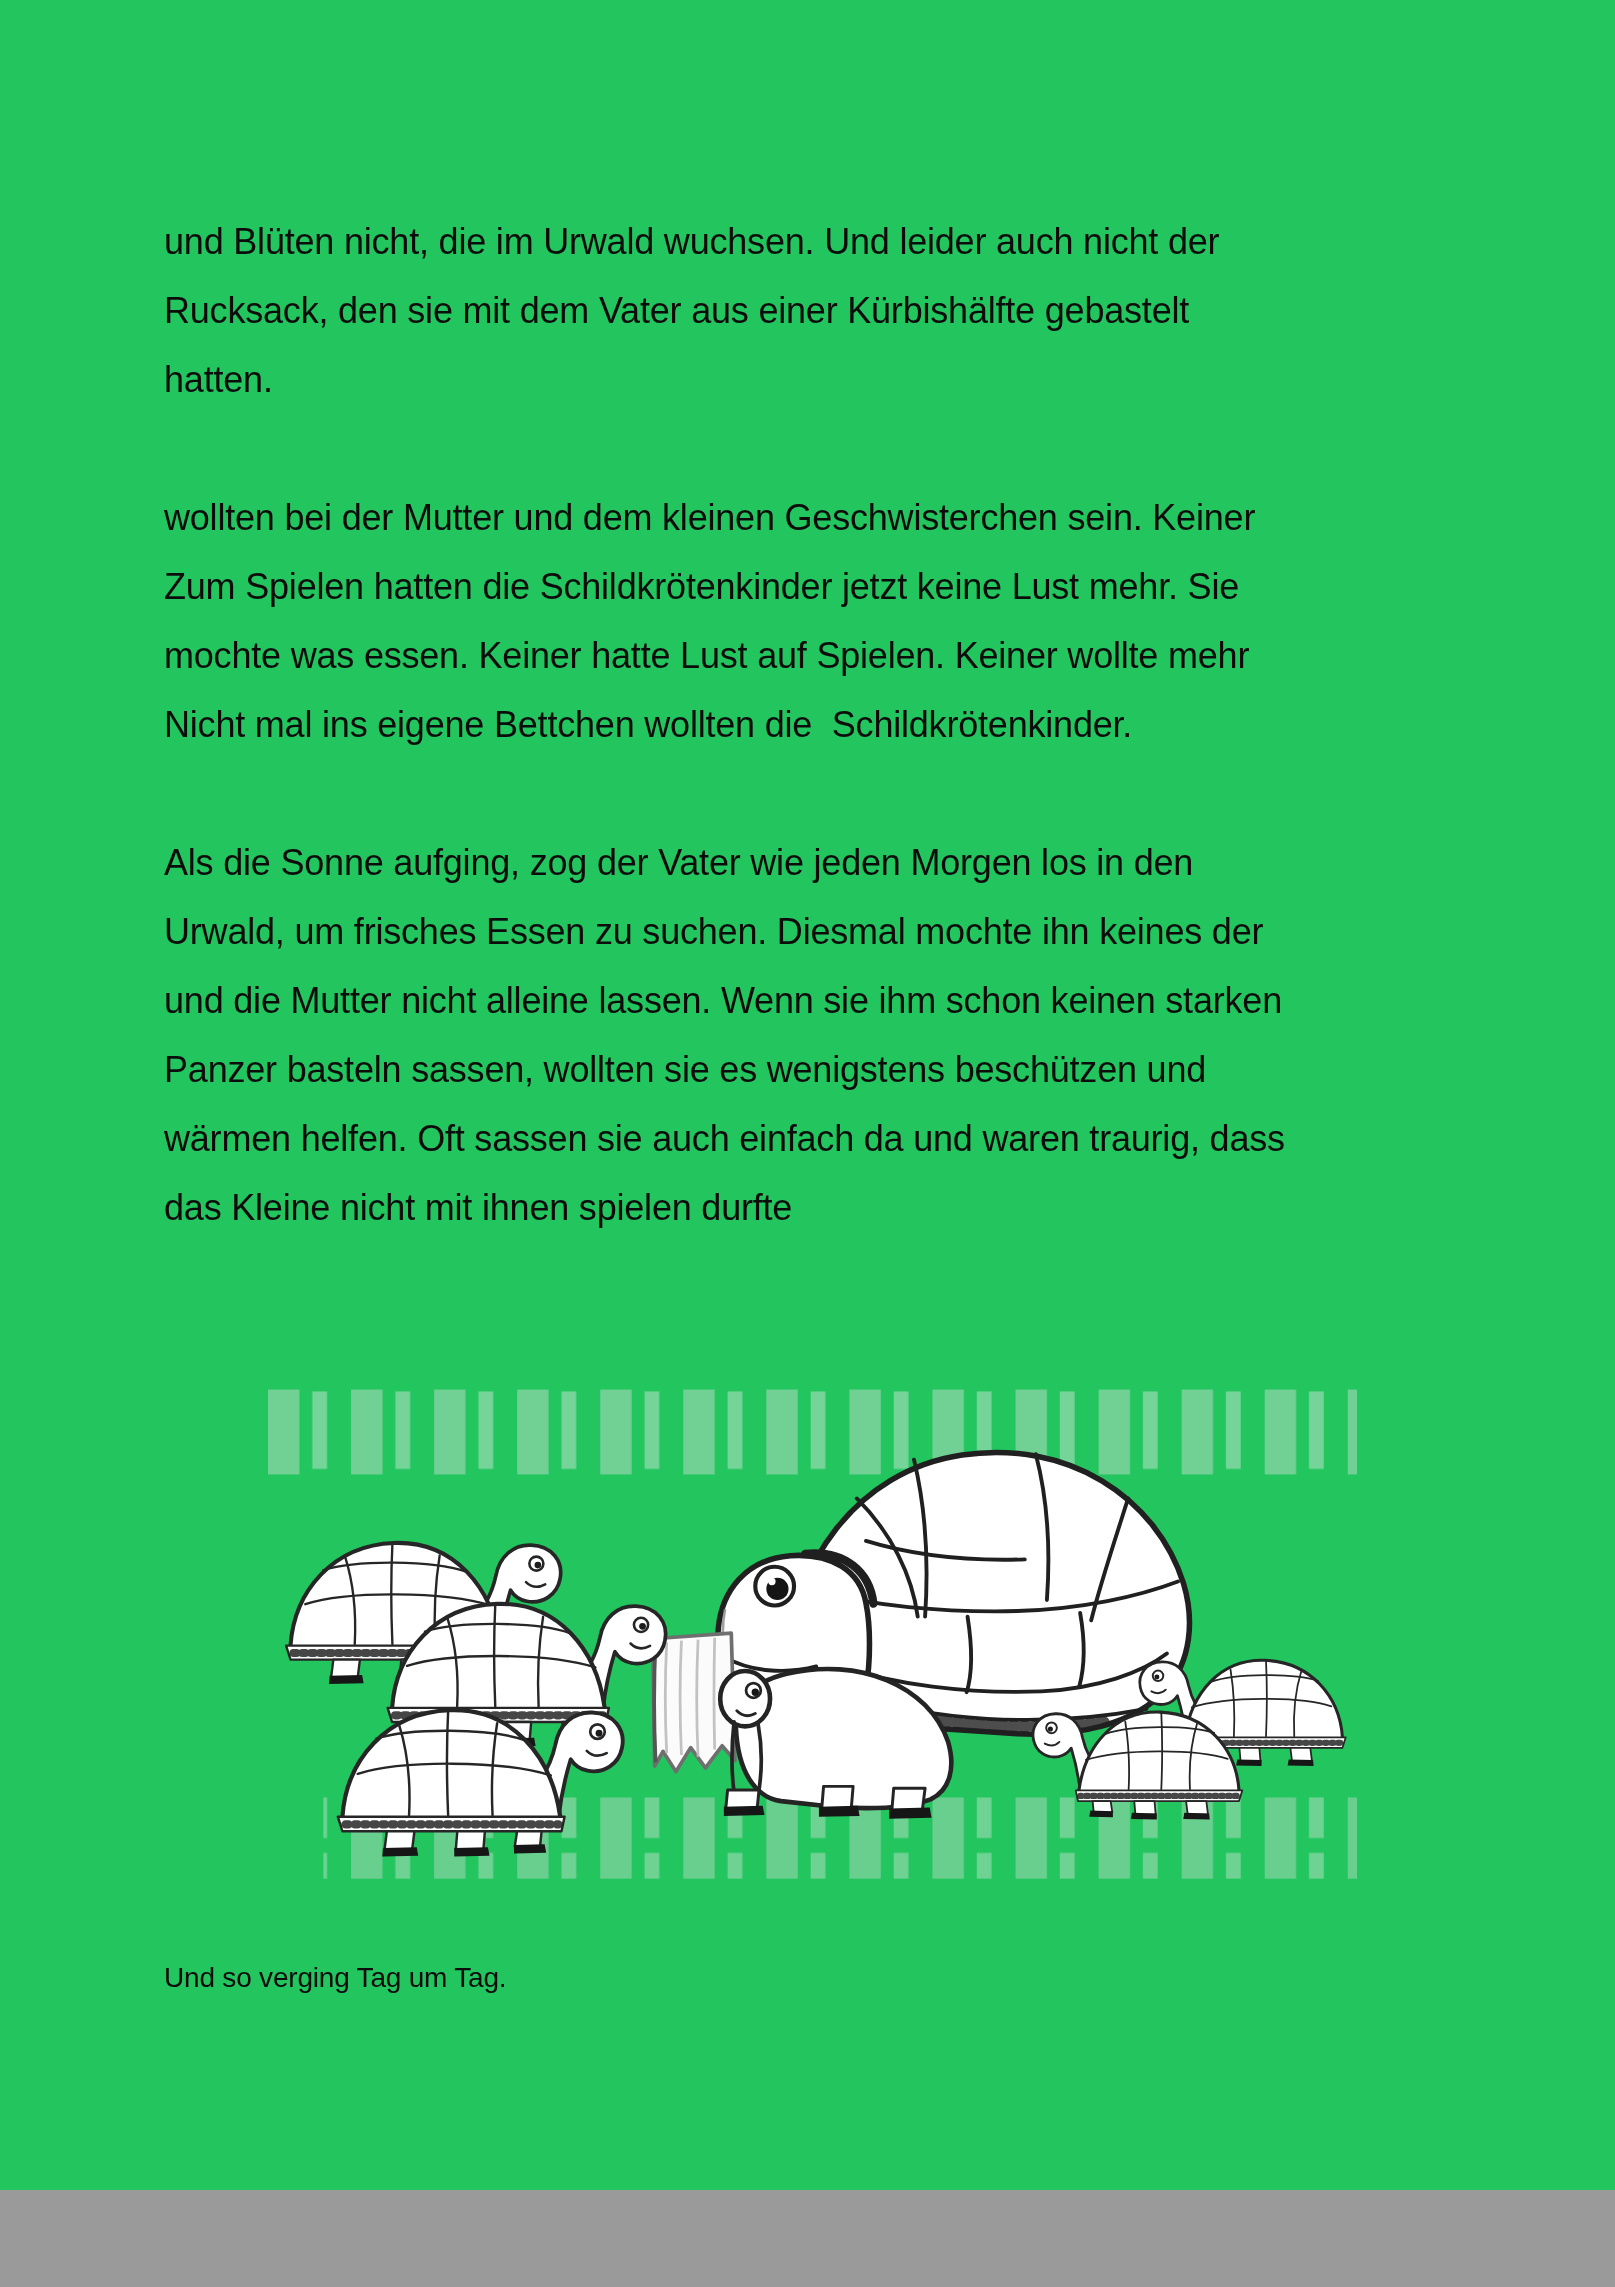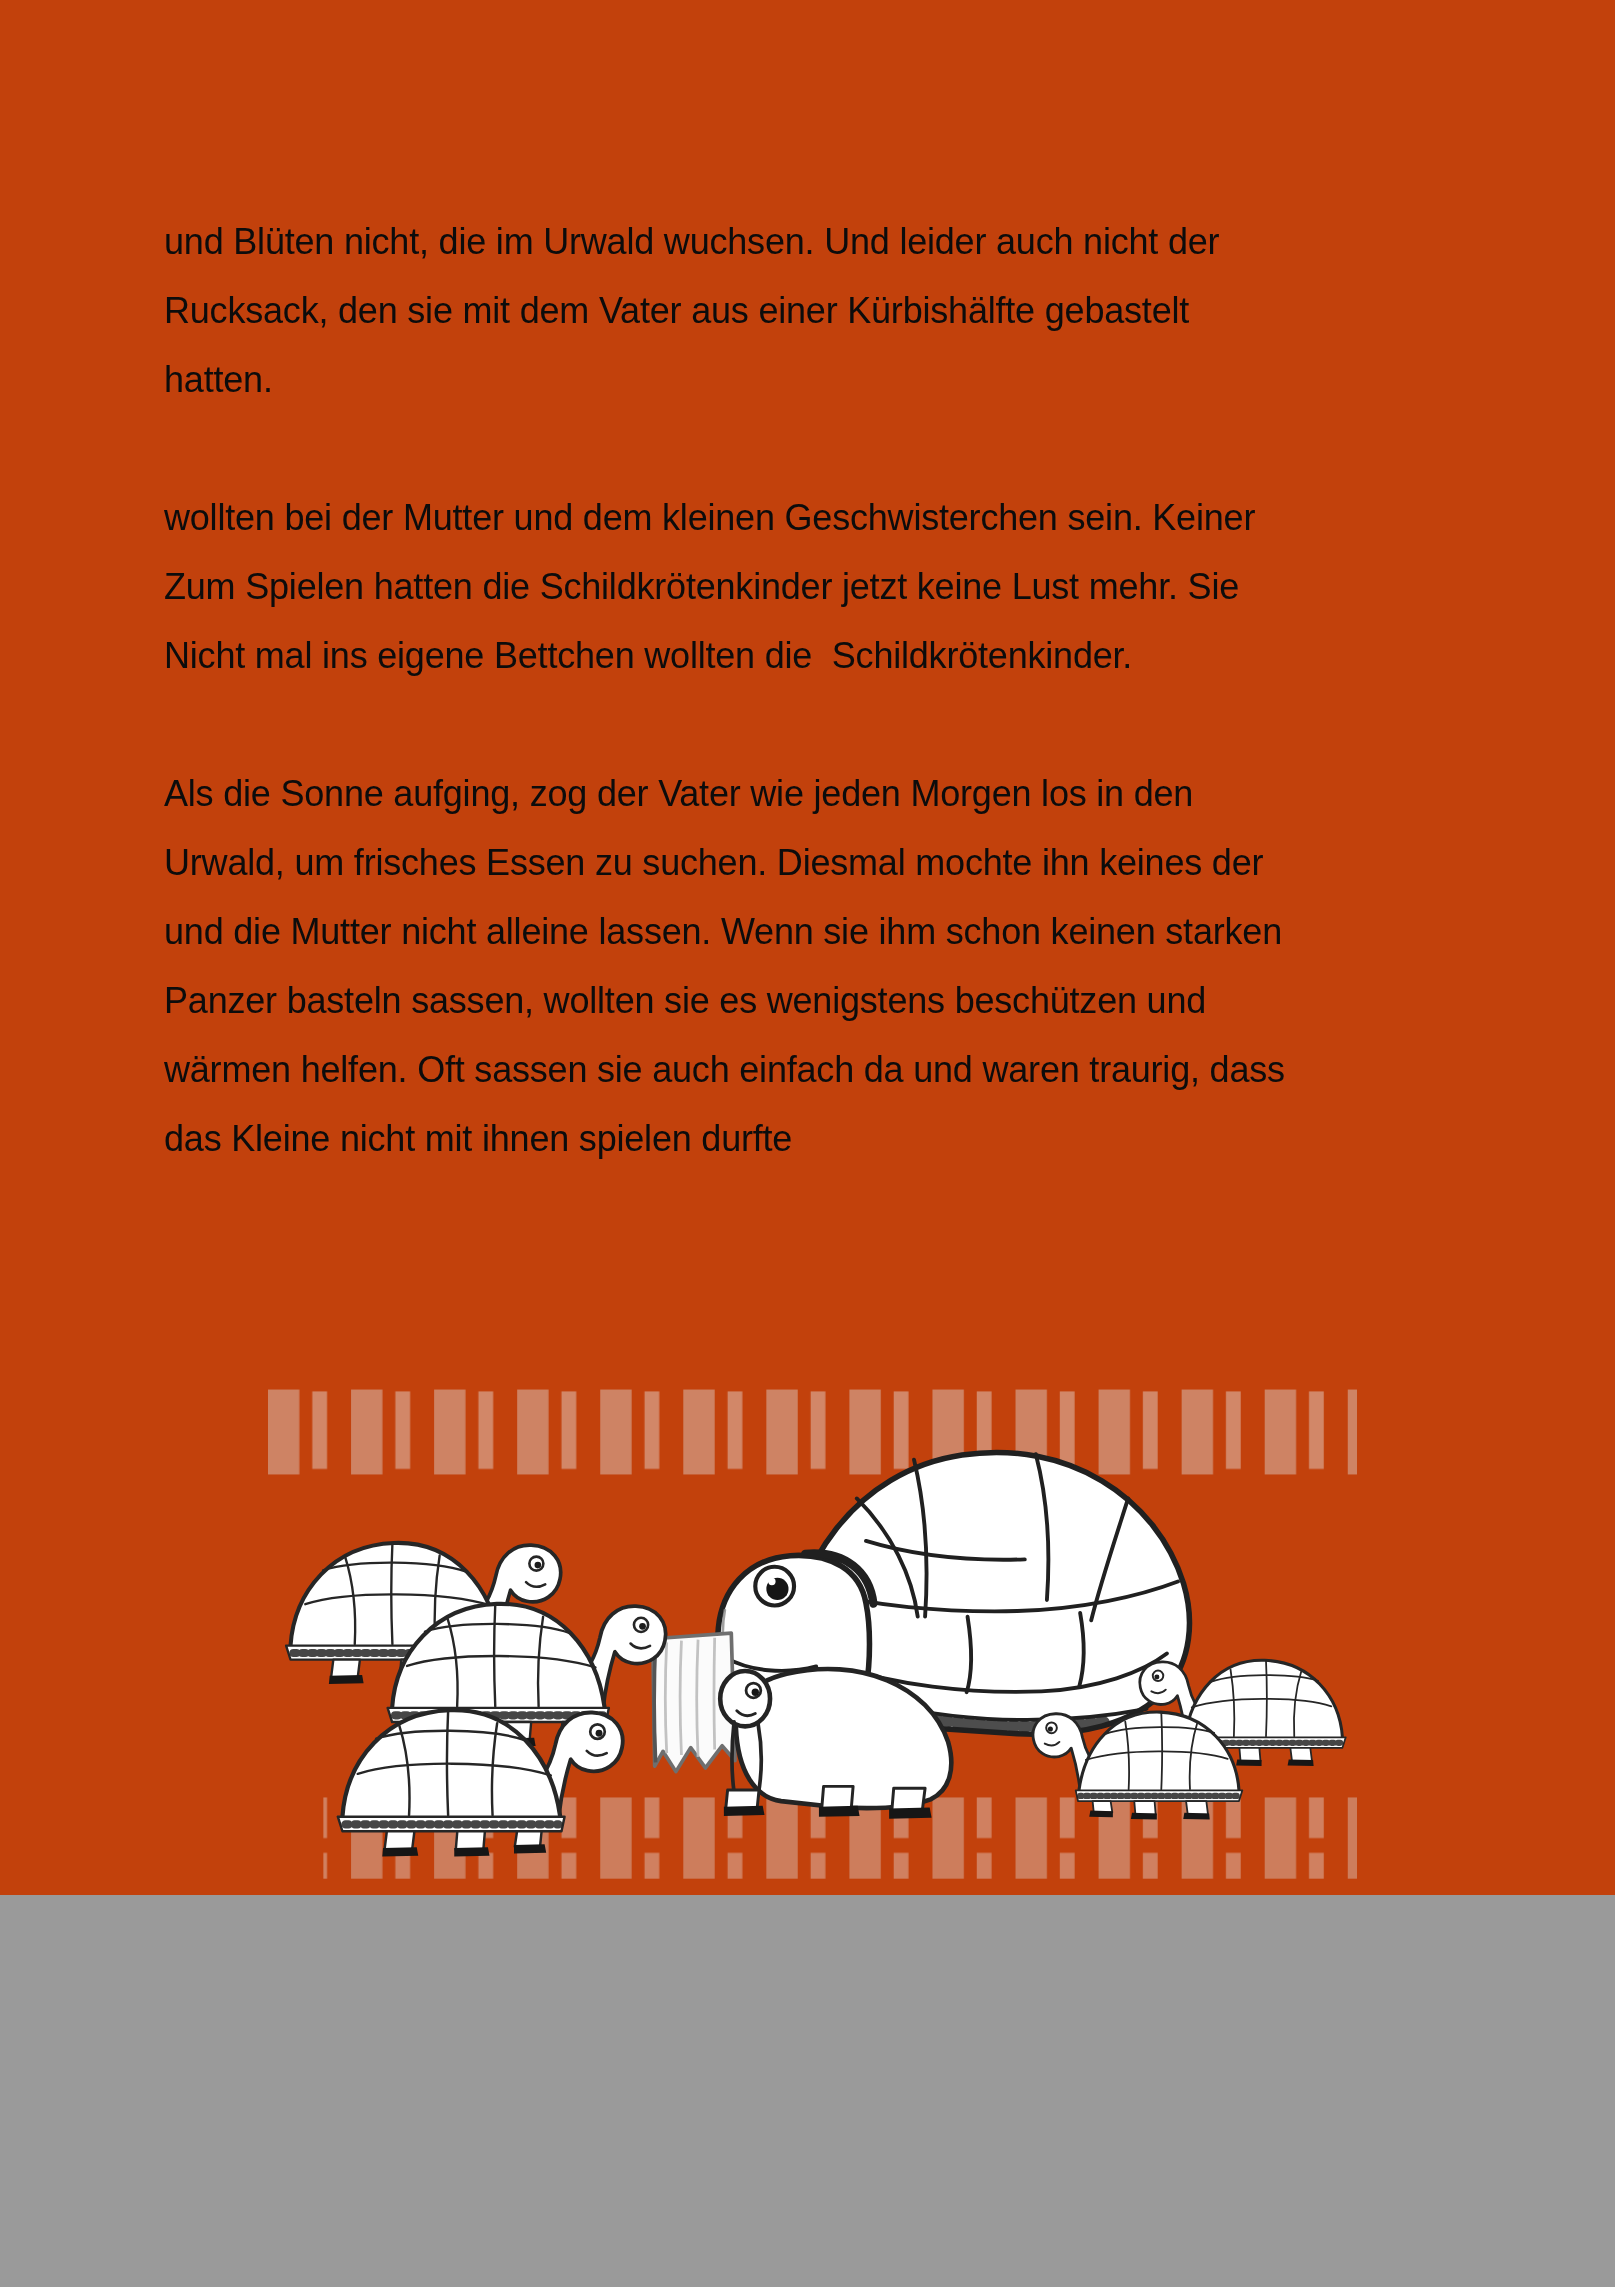--- a/index.html
+++ b/index.html
@@ -1,19 +1,19 @@
 <!DOCTYPE html>
 <html style="font-size:14.8px"><head>
 <meta charset="utf-8">
 <style>
   html,body{margin:0;padding:0;background:#9a9a9a;}
   .page{
     position:relative;
-    width:1615px;height:1895px;
-    background:#c2410c;
+    width:1615px;height:2190px;
+    background:#22c55e;
     font-family:"Liberation Sans", sans-serif;
     color:#0c0c0c;
     overflow:hidden;
     margin:0 auto;
   }
   .text-block{
     position:absolute;
     left:164px; top:207px;
     width:1311px;
     font-size:36px;
@@ -44,20 +44,21 @@
 
   <div class="text-block">
       <div class="paragraph">
         <div class="text-line">und Blüten nicht, die im Urwald wuchsen. Und leider auch nicht der</div>
         <div class="text-line">Rucksack, den sie mit dem Vater aus einer Kürbishälfte gebastelt</div>
         <div class="text-line">hatten.</div>
       </div>
       <div class="paragraph">
         <div class="text-line">wollten bei der Mutter und dem kleinen Geschwisterchen sein. Keiner</div>
         <div class="text-line">Zum Spielen hatten die Schildkrötenkinder jetzt keine Lust mehr. Sie</div>
+        <div class="text-line">mochte was essen. Keiner hatte Lust auf Spielen. Keiner wollte mehr</div>
         <div class="text-line">Nicht mal ins eigene Bettchen wollten die  Schildkrötenkinder.</div>
       </div>
       <div class="paragraph">
         <div class="text-line">Als die Sonne aufging, zog der Vater wie jeden Morgen los in den</div>
         <div class="text-line">Urwald, um frisches Essen zu suchen. Diesmal mochte ihn keines der</div>
         <div class="text-line">und die Mutter nicht alleine lassen. Wenn sie ihm schon keinen starken</div>
         <div class="text-line">Panzer basteln sassen, wollten sie es wenigstens beschützen und</div>
         <div class="text-line">wärmen helfen. Oft sassen sie auch einfach da und waren traurig, dass</div>
         <div class="text-line">das Kleine nicht mit ihnen spielen durfte</div>
       </div>

